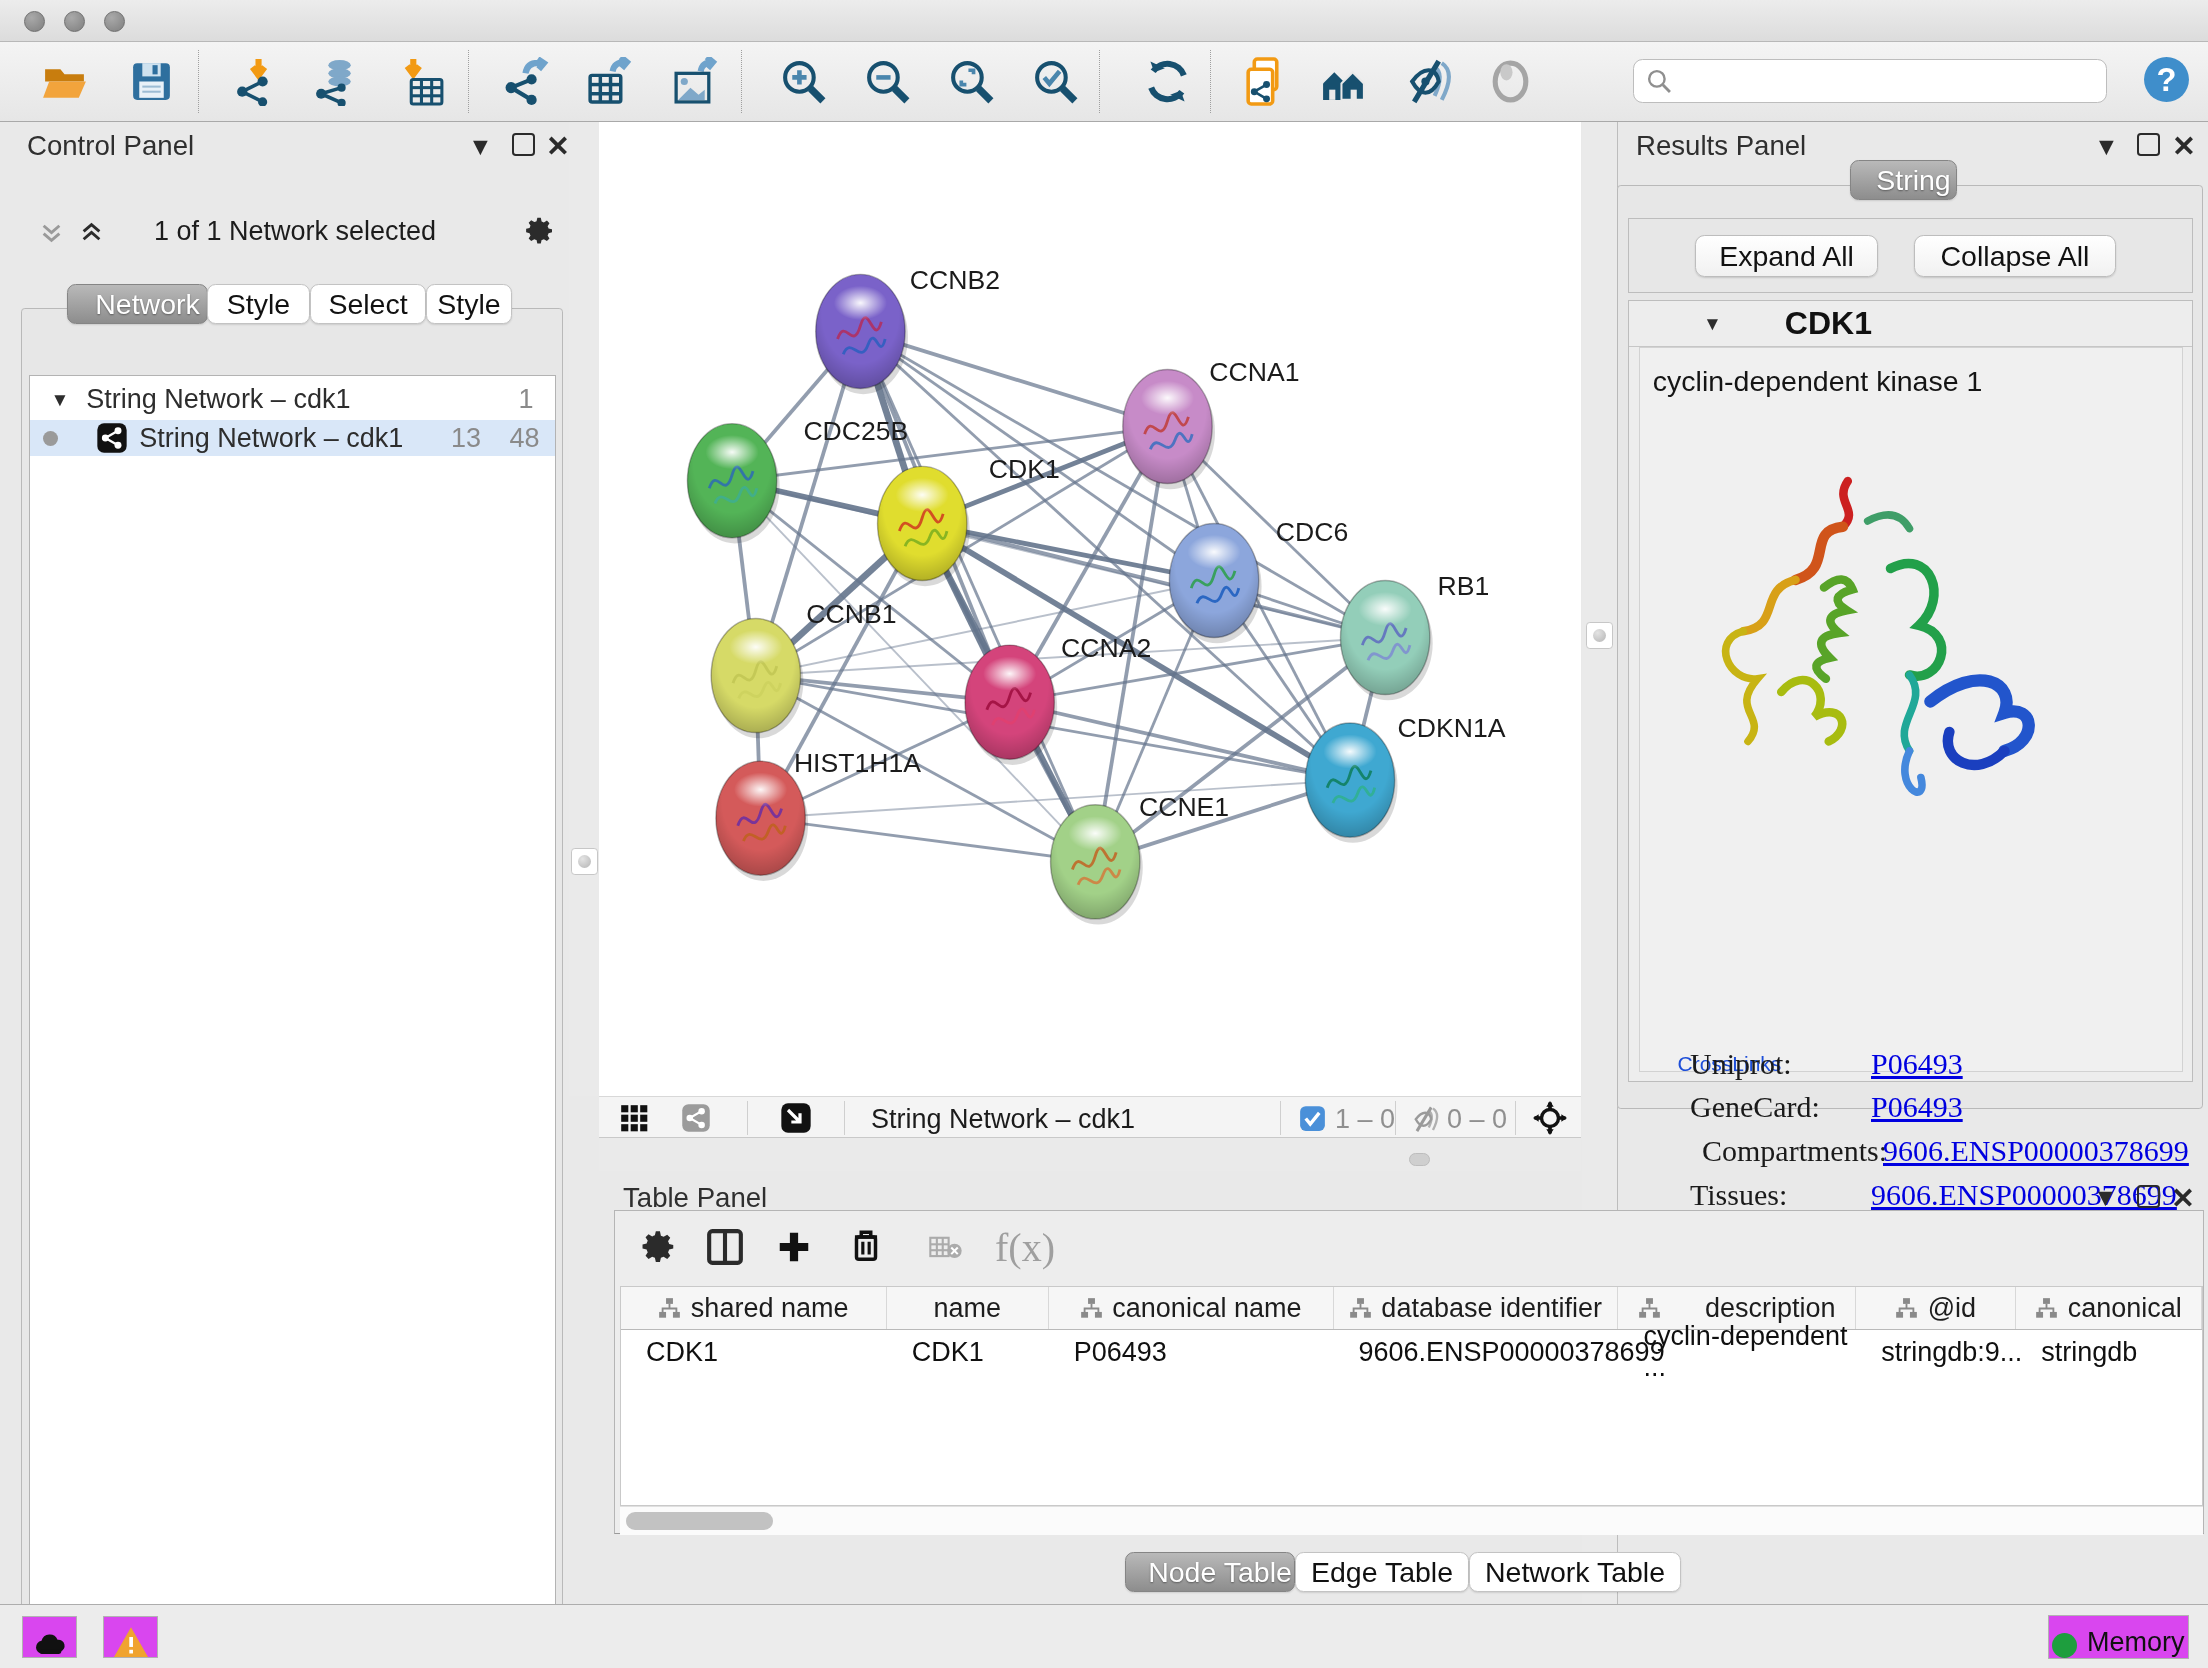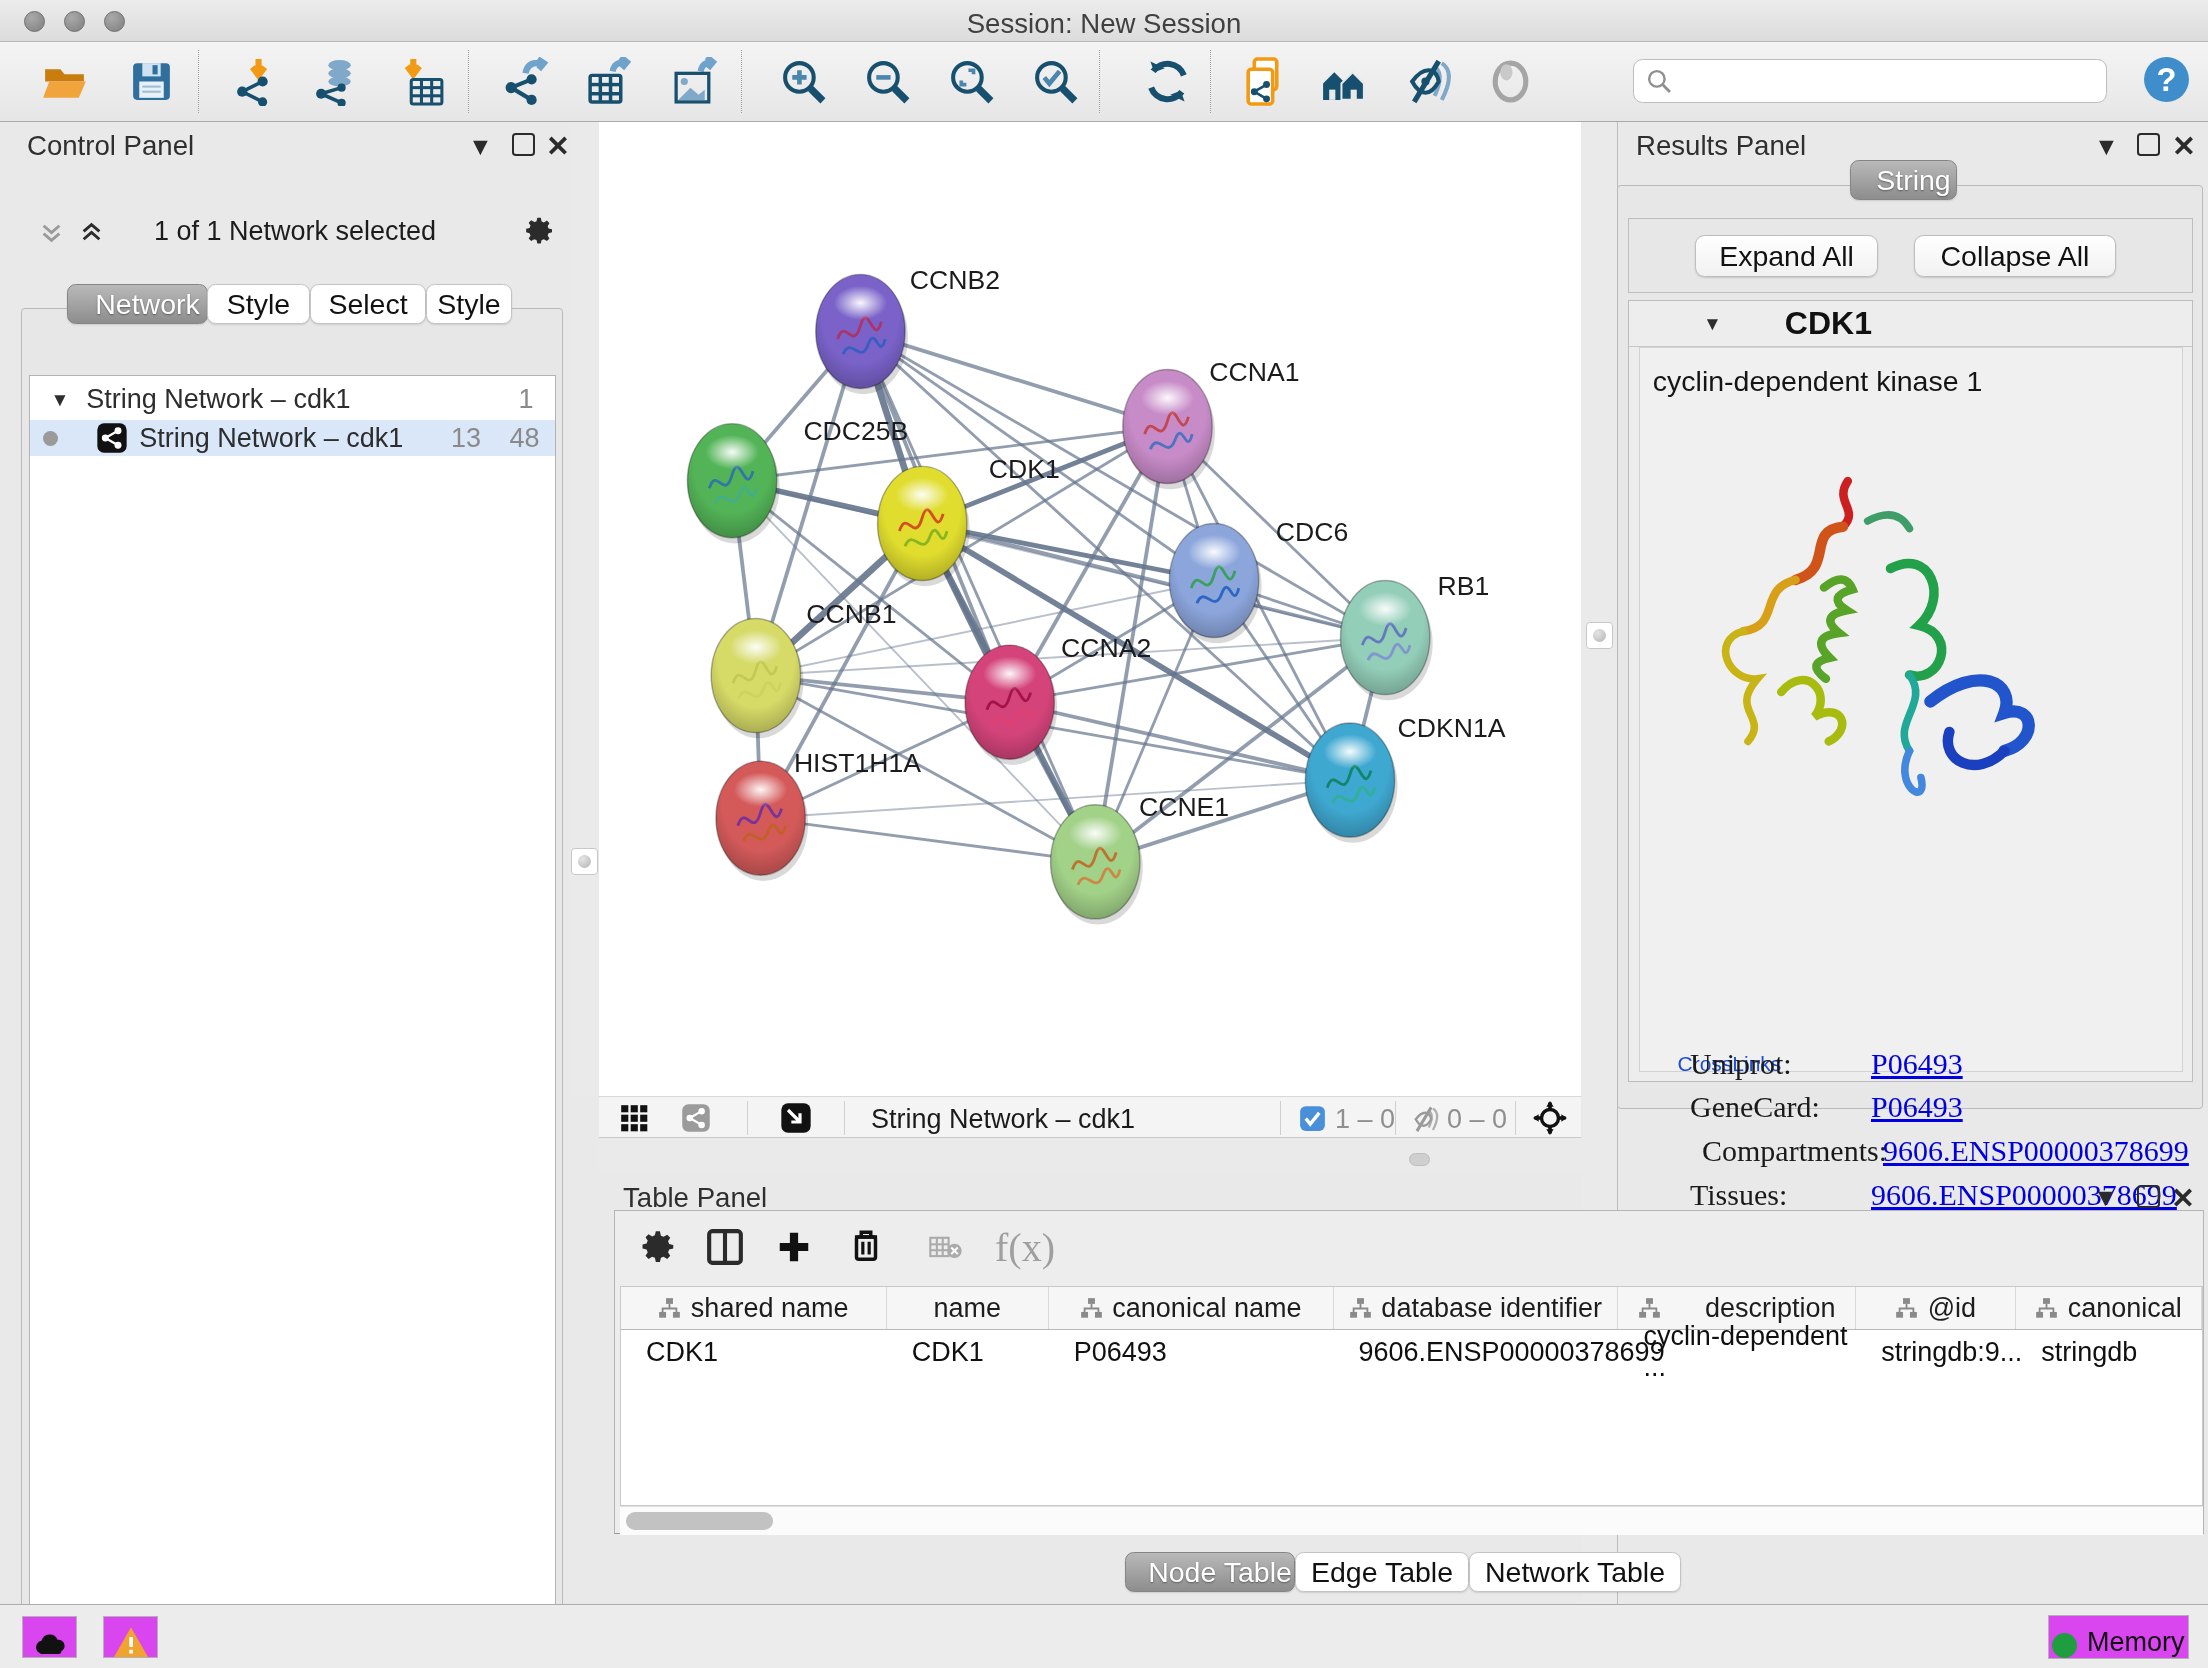--- a/index.html
+++ b/index.html
@@ -90,21 +90,20 @@
 
   svg text { font-family:"Liberation Sans", sans-serif; }
 </style>
 </head>
 <body>
 
 <div id="titlebar" class="abs">
   <div class="traffic abs" style="left:24px"></div>
   <div class="traffic abs" style="left:64px"></div>
   <div class="traffic abs" style="left:104px"></div>
-  <div id="win-title" class="abs">Session: New Session</div>
 </div>
 
 <div id="toolbar" class="abs">
   <div class="ticon abs" style="left:40px">
     <svg viewBox="0 0 48 48">
         <path d="M5 12h15l4 5h19v7H5z" fill="#c87d0e"></path>
         <path d="M9 24h36l-7 16H3z" fill="#f2a43c"></path>
       </svg>
   </div>
   <div class="ticon abs" style="left:127px">

